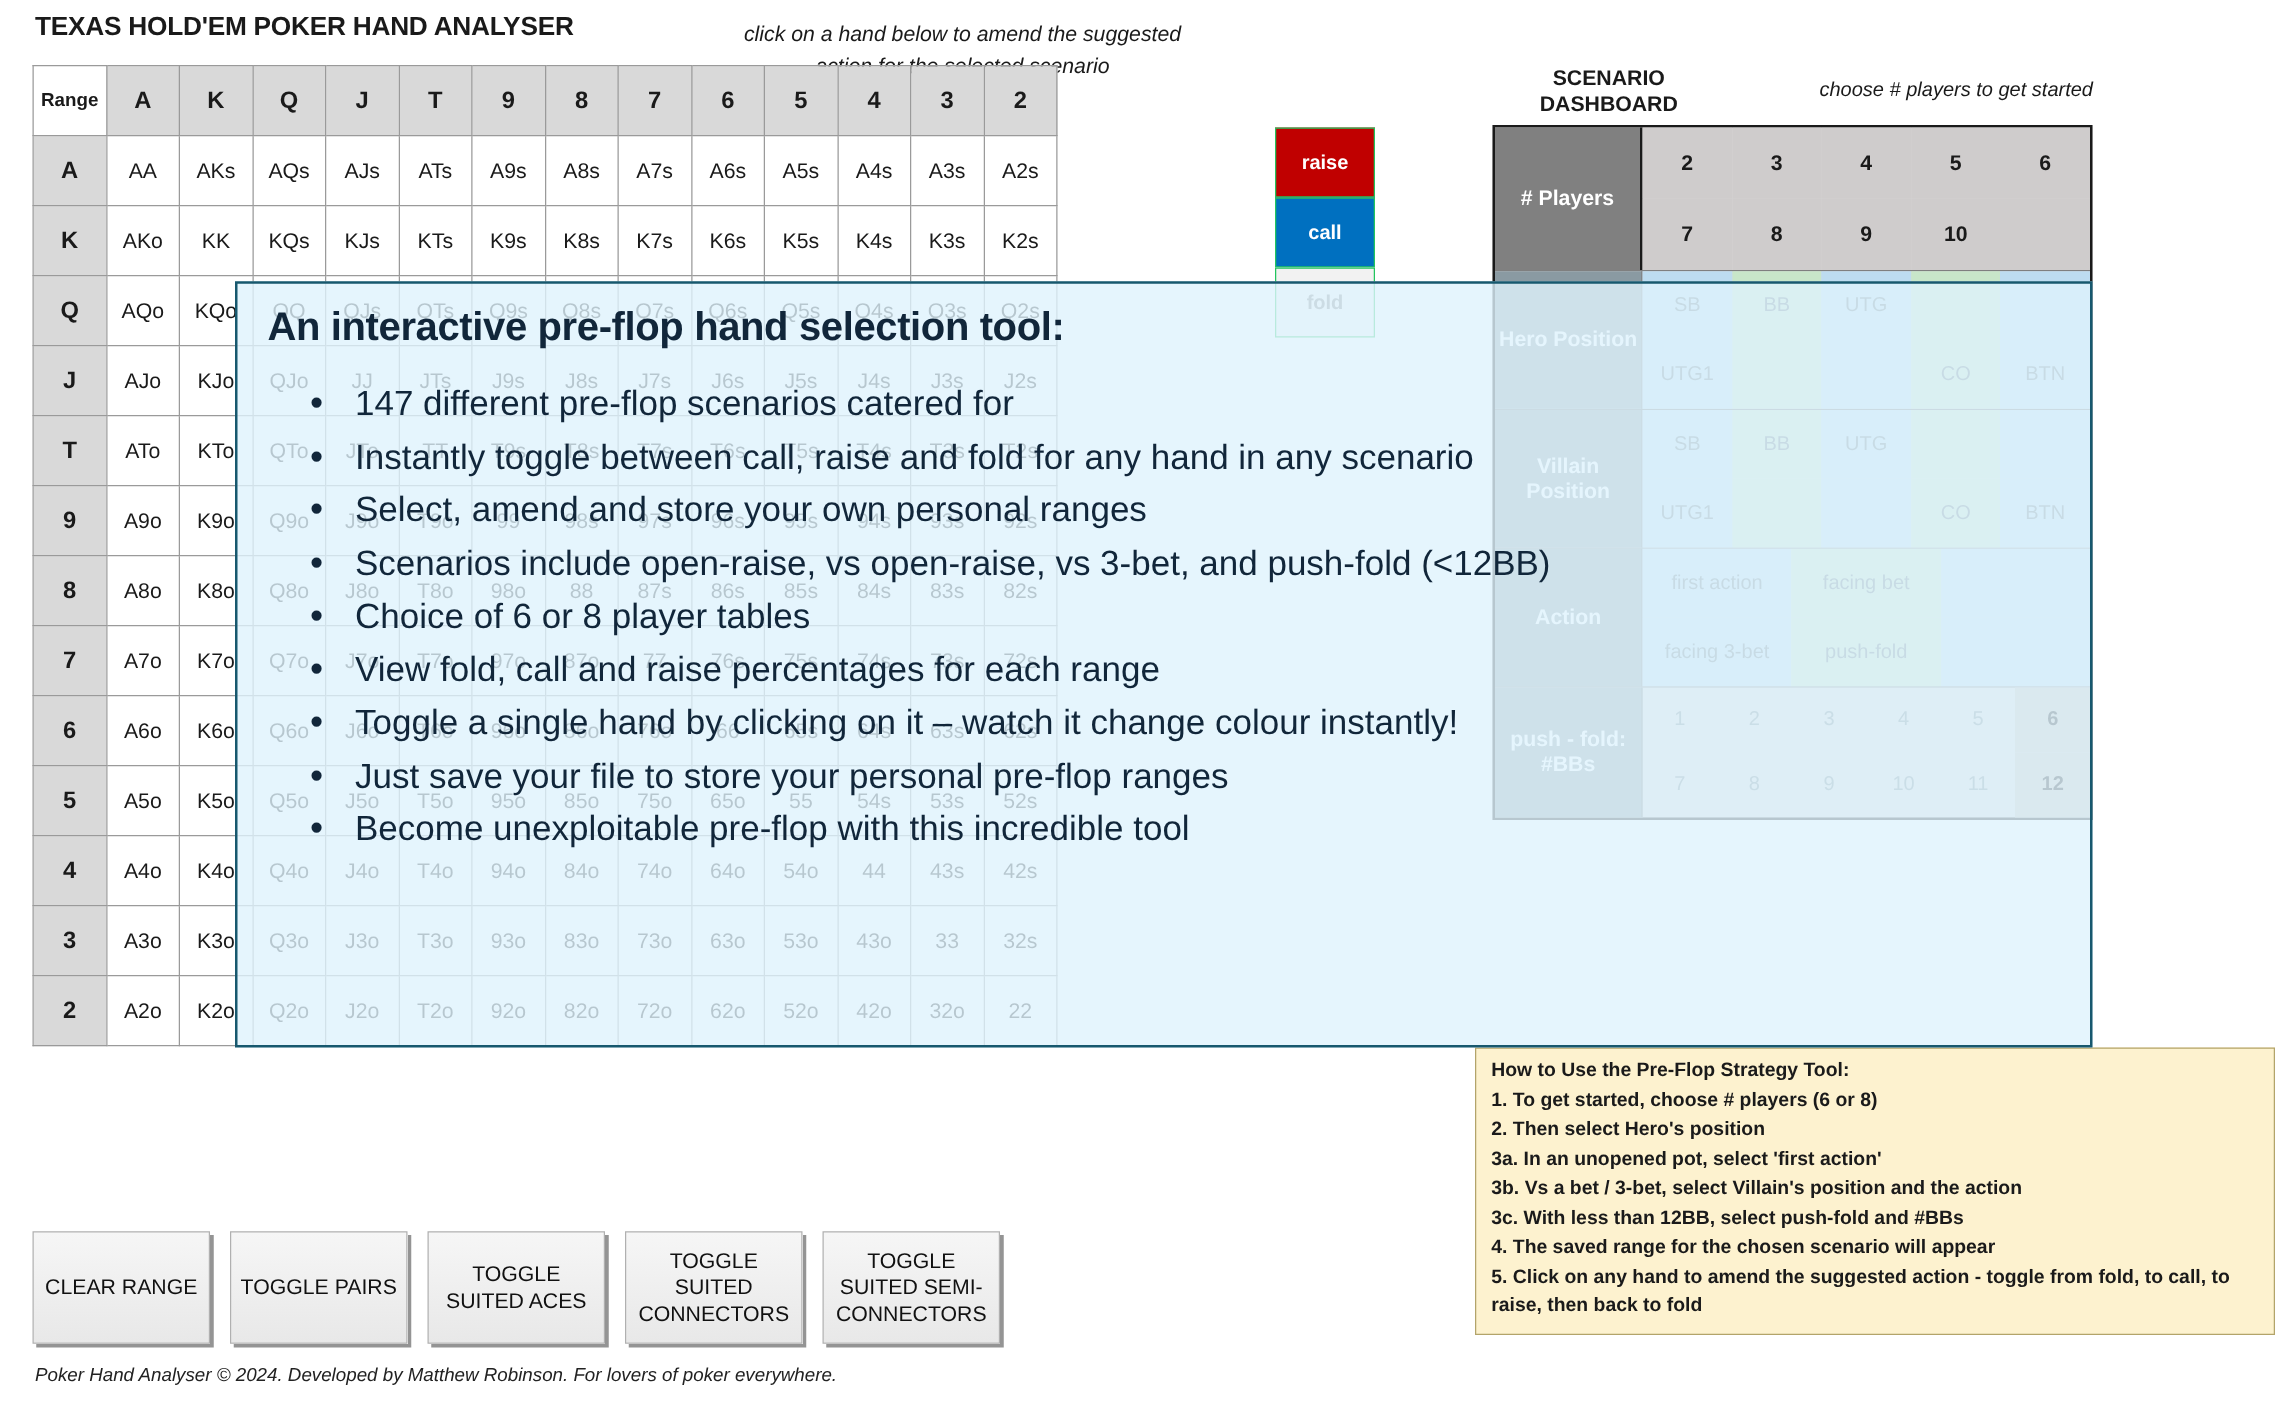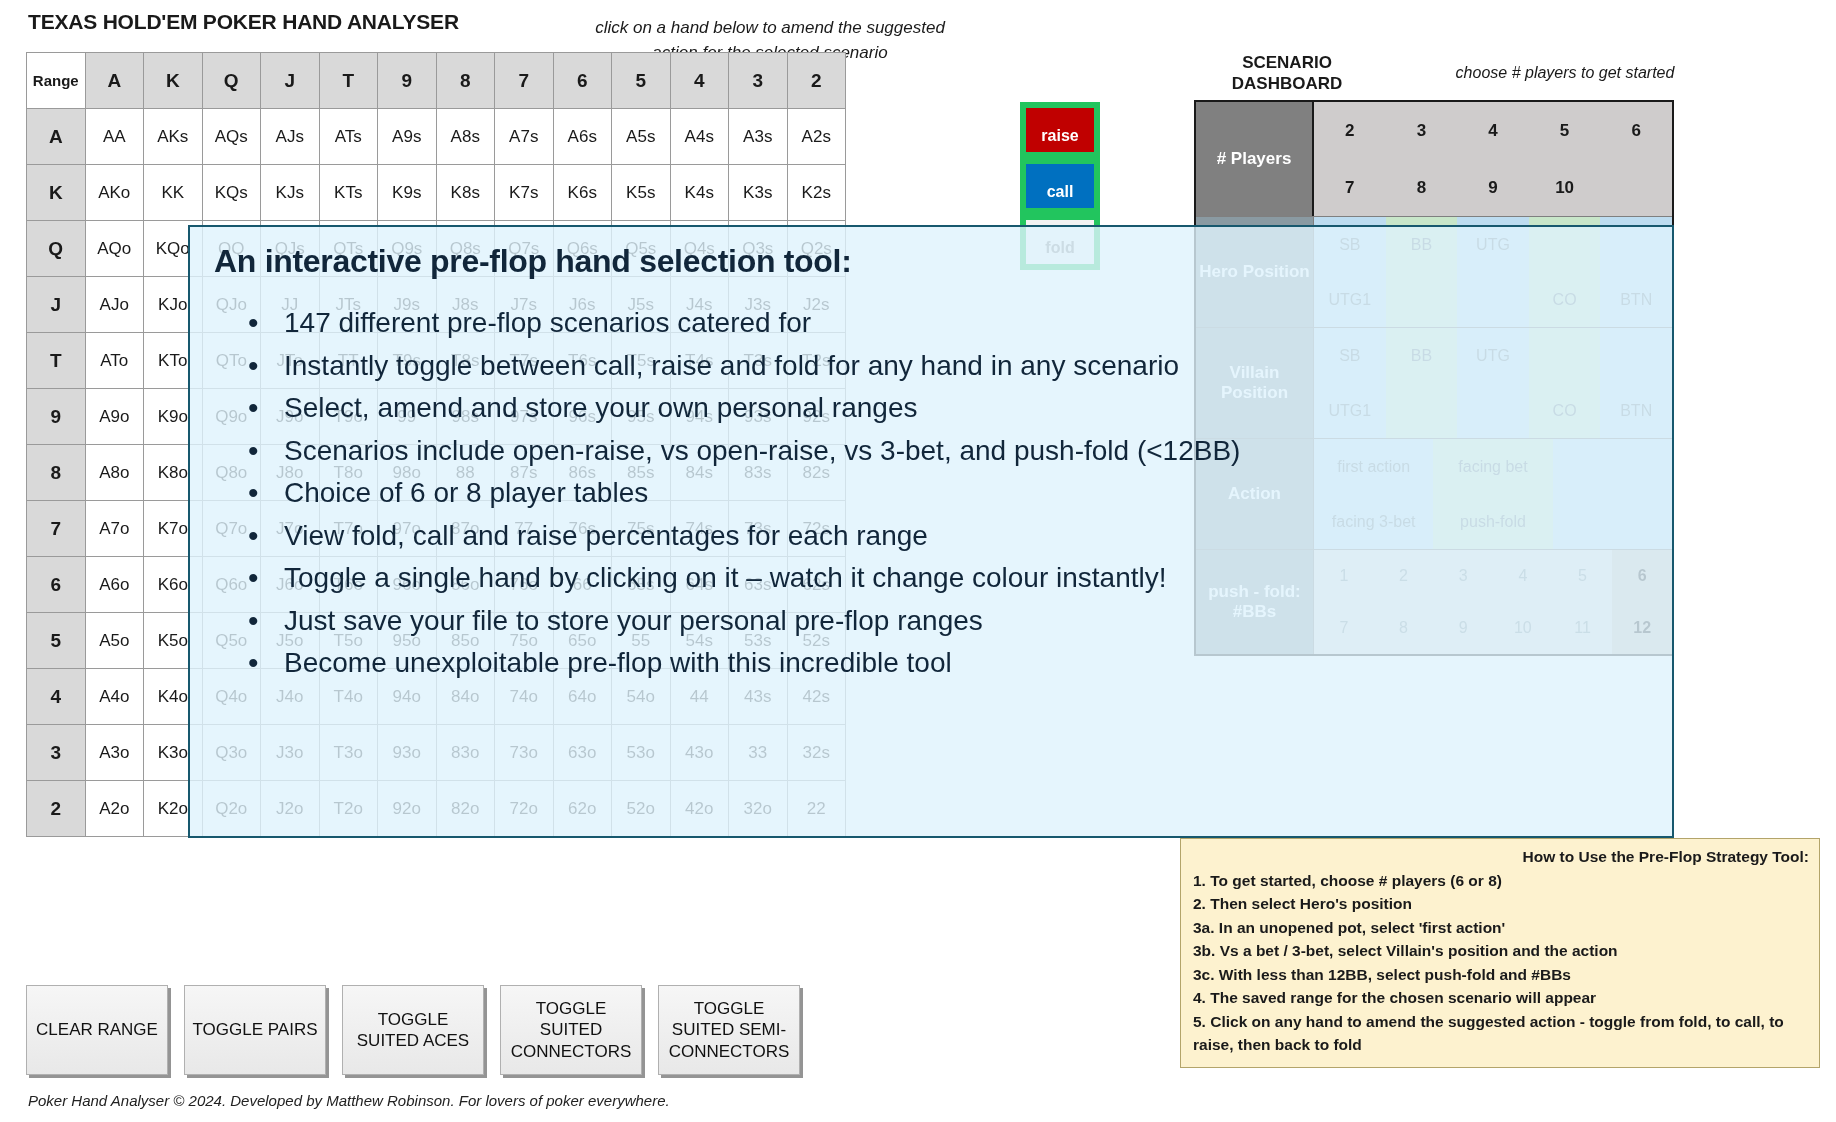--- a/index.html
+++ b/index.html
@@ -52,21 +52,21 @@
     background:#d9d9d9;font-weight:bold;font-size:19px;
   }
 
   
   #action-legend{
     position:absolute;left:1020px;top:102px;width:80px;
   }
   #action-legend div{
     height:56px;line-height:56px;text-align:center;
     font-size:16px;font-weight:bold;
-    border:6px solid #22c55e;
+    border:1px solid #22c55e;
     box-sizing:border-box;
   }
   .leg-raise{background:#c00000;color:#ffffff;}
   .leg-call{background:#0070c0;color:#ffffff;}
   .leg-fold{background:#f2f2f2;color:#808080;}
 
   
   #scenario-dashboard{
     position:absolute;left:1194px;top:100px;
     width:480px;
@@ -104,21 +104,21 @@
   
   #howto-panel{
     position:absolute;left:1180px;top:838px;width:640px;
     background:#fdf2cf;
     border:1px solid #b3a46a;
     box-sizing:border-box;
     padding:6px 10px 10px 12px;
     font-size:15.5px;line-height:1.52;
     color:#1a1a1a;
   }
-  #howto-panel .h{font-weight:bold;text-align:right;}
+  #howto-panel .h{font-weight:bold;}
   #howto-panel .li{font-weight:bold;}
 
   
   #toggle-bar{
     position:absolute;left:26px;top:985px;
     display:flex;gap:16px;
   }
   .tbtn{
     width:142px;height:90px;
     background:linear-gradient(#f6f6f6,#e8e8e8);

